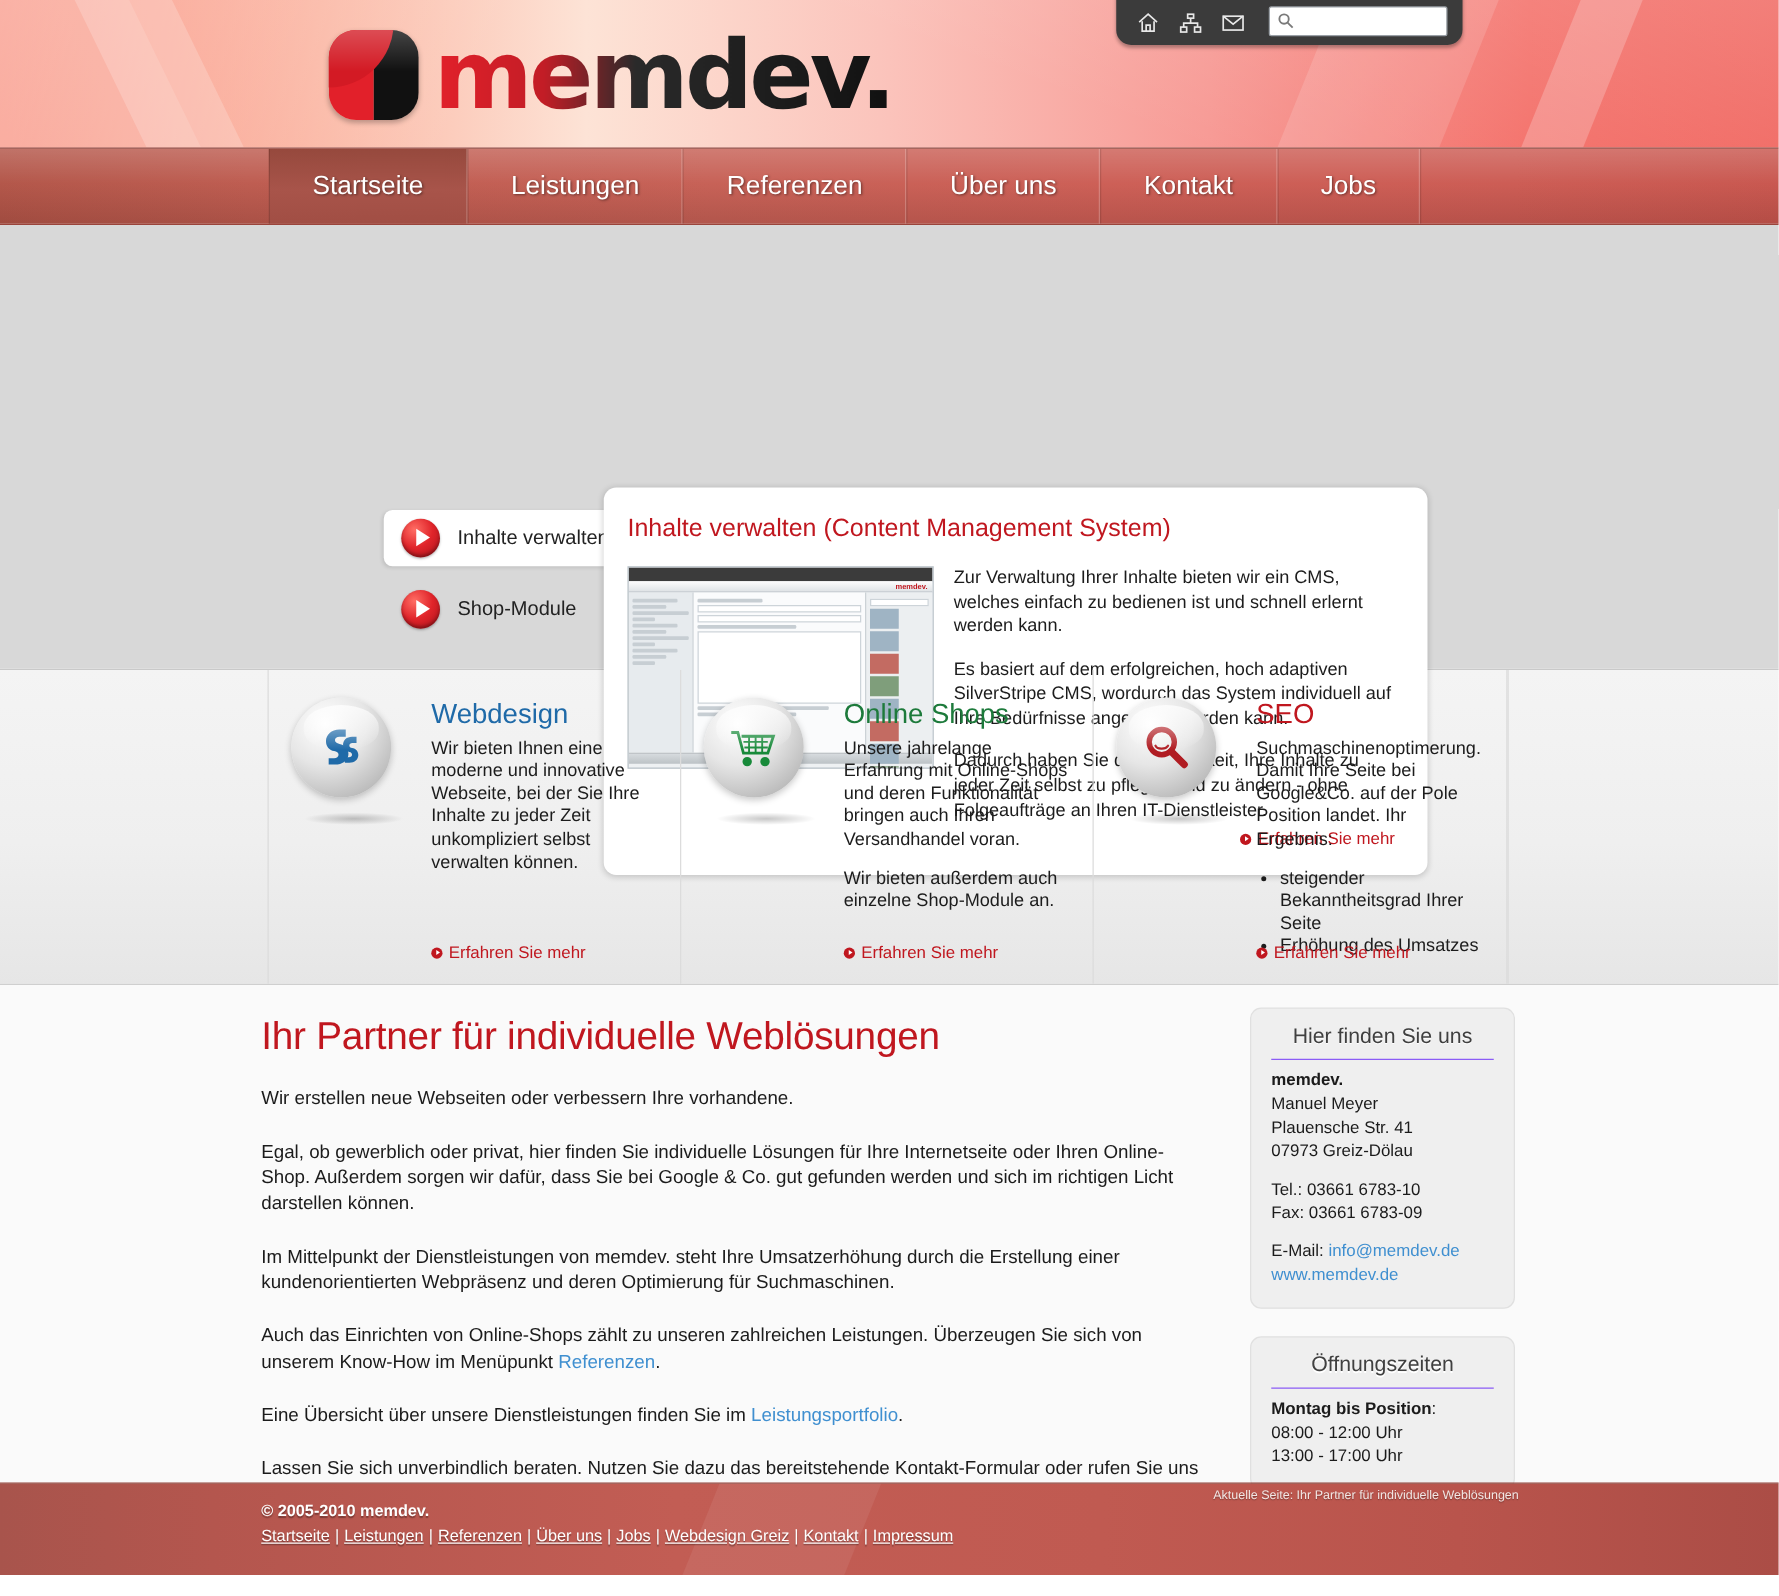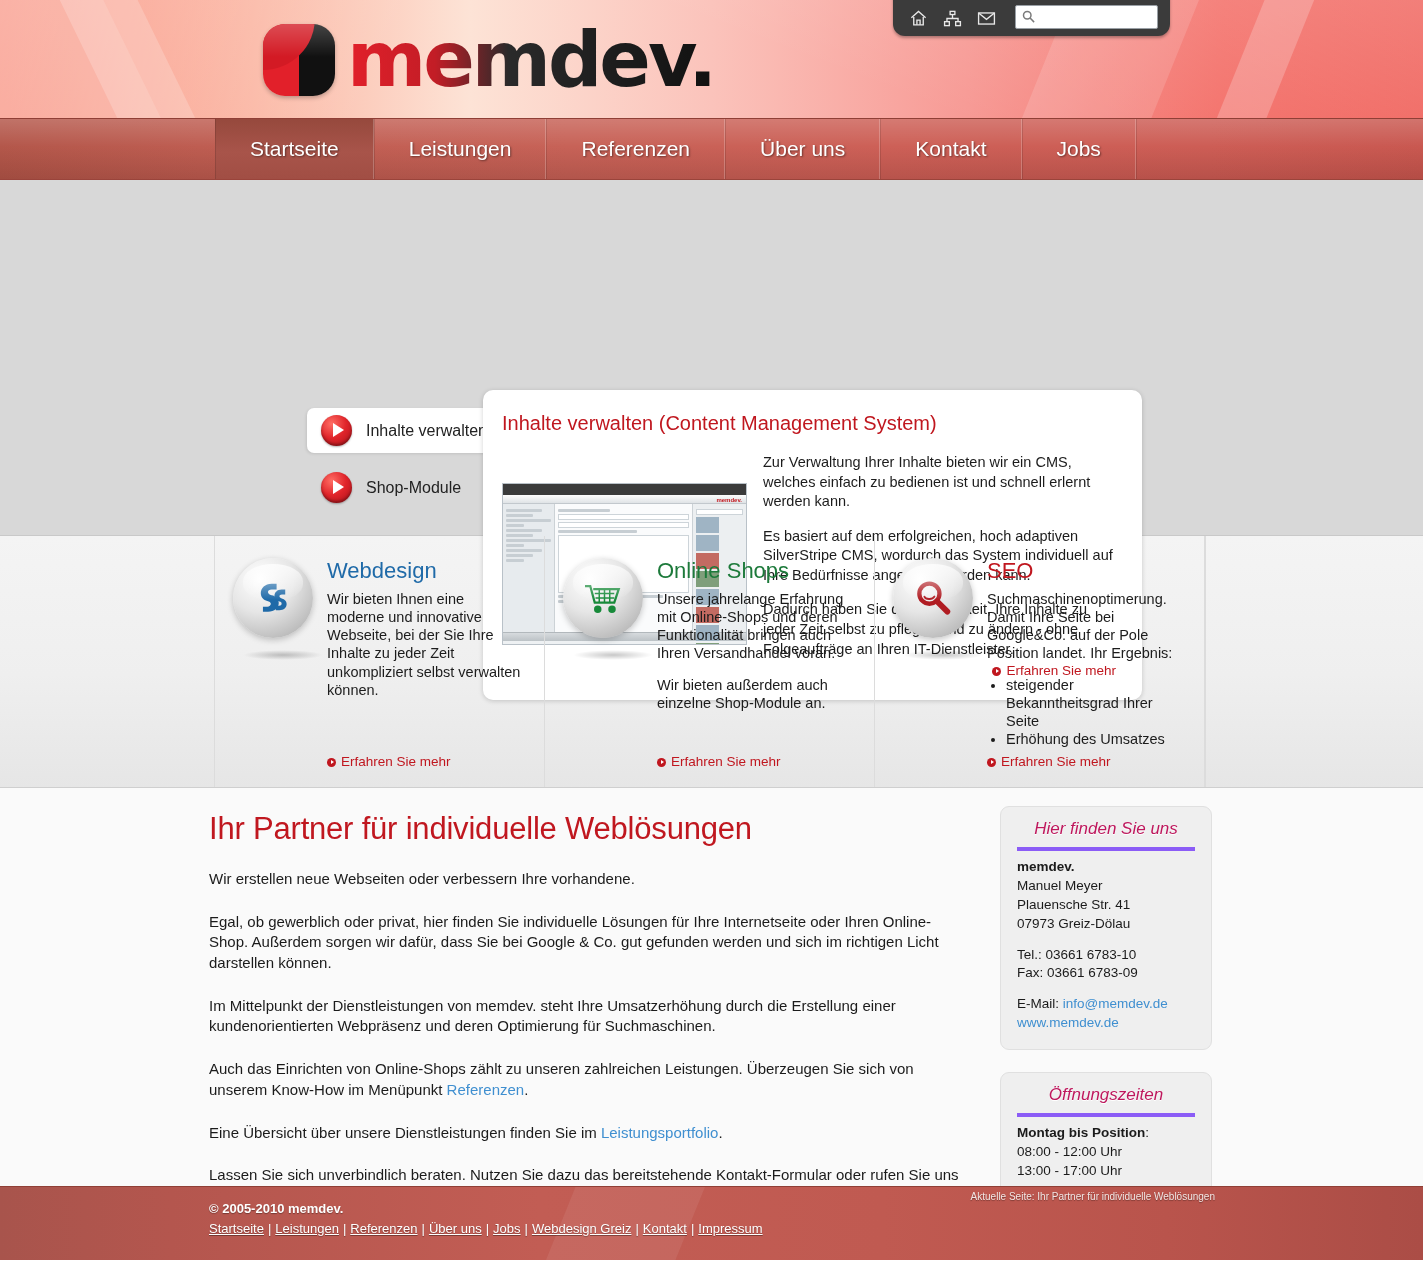--- a/index.html
+++ b/index.html
@@ -92,21 +92,21 @@
     position:relative; }
   .playdot::after { content:""; position:absolute; left:12px; top:8px;
     border-left:11px solid #fff; border-top:7px solid transparent; border-bottom:7px solid transparent; }
 
   .panel {
     position:absolute; left:483px; top:210px; width:659px; height:310px;
     background:#fff; border-radius:10px; box-shadow:0 1px 5px rgba(0,0,0,.18);
     padding:22px 24px 0 19px;
   }
   .panel-title { color:#c0171f; font-size:20px; margin:0 0 18px 0; font-weight:400; }
-  .panel-body { display:flex; gap:16px;align-items:center; }
+  .panel-body { display:flex; gap:16px; }
   .shot { width:245px; height:162px; border:1px solid #b9c1c8; flex:0 0 245px; position:relative; overflow:hidden; background:#eef1f3; }
   .shot .s-top { height:11px; background:#3b3b3b; }
   .shot .s-bar { height:9px; background:linear-gradient(180deg,#fdfdfd,#dfe3e6); border-bottom:1px solid #c2c8cd; }
   .shot .s-main { display:flex; height:128px; }
   .shot .s-left { width:52px; background:#e7ebee; border-right:1px solid #ccd2d6; padding:3px; }
   .shot .s-center { flex:1; background:#fafbfc; padding:3px; }
   .shot .s-right { width:54px; background:#eceff1; border-left:1px solid #ccd2d6; padding:3px; }
   .shot .ln { height:3px; background:#c7ced3; margin:2px 0; border-radius:1px; }
   .shot .ln.w60 { width:60%; } .shot .ln.w80 { width:80%; } .shot .ln.w40 { width:40%; }
   .shot .fld { height:6px; background:#fff; border:1px solid #cdd4d9; margin:2px 0; }
@@ -127,21 +127,21 @@
   .panel .more { position:absolute; right:26px; bottom:22px; }
 
   
   .cols {
     height:253px; display:flex;
     background:linear-gradient(180deg,#f4f4f4 0%, #efefef 55%, #e6e6e6 100%);
     border-top:1px solid #c9c9c9; border-bottom:1px solid #cfcfcf;
   }
   .cols .pad { flex:0 0 215px; border-right:1px solid #dcdcdc; }
   .cols .pad.right { flex:1; border-right:none; border-left:1px solid #dcdcdc; }
-  .col { flex:0 0 330px; border-right:1px solid #dcdcdc; padding:22px 20px 0 18px; display:flex; gap:14px; position:relative; }
+  .col { flex:0 0 330px; border-right:1px solid #dcdcdc; padding:22px 20px 0 18px; display:flex; gap:32px; position:relative; }
   .orb { width:80px; height:80px; border-radius:50%; flex:0 0 80px; position:relative;
     background:radial-gradient(circle at 34% 26%, #ffffff 0%, #e6e6e6 42%, #bdbdbd 78%, #9c9c9c 100%);
     box-shadow:0 2px 6px rgba(0,0,0,.22);
     display:flex; align-items:center; justify-content:center; }
   .orb::after { content:""; position:absolute; left:12%; top:8%; width:76%; height:44%;
     border-radius:50% 50% 45% 45%; background:linear-gradient(180deg,rgba(255,255,255,.75),rgba(255,255,255,0)); }
   .orb-shadow { position:absolute; left:10px; top:92px; width:80px; height:10px; border-radius:50%;
     background:radial-gradient(ellipse at center, rgba(0,0,0,.22), rgba(0,0,0,0) 70%); }
   .col-body { flex:1; }
   .col h3 { margin:0 0 6px 0; font-size:22px; font-weight:400; }
@@ -154,22 +154,22 @@
   
   .main { display:flex; background:#fafafa; height:398px; }
   .main .gutter { flex:0 0 209px; }
   .content { flex:0 0 752px; padding-top:23px; }
   .content h1 { margin:0 0 22px 0; font-size:31px; color:#c0171f; font-weight:400;
     font-family:"Liberation Sans Narrow","Liberation Sans", sans-serif; letter-spacing:-.2px; }
   .content p { margin:0 0 22px 0; font-size:15px; line-height:1.38; color:#1b1b1b; }
   .content a { color:#3f8fd0; text-decoration:none; }
   .aside { flex:1; padding:18px 0 0 39px; }
   .box { width:212px; background:#efefef; border:1px solid #e0e0e0; border-radius:9px; padding:12px 16px 16px; margin-bottom:22px; }
-  .box h4 { margin:0 0 7px 0; text-align:center; font-size:17px; font-weight:400; color:#be185d;
-    text-shadow:0 1px 0 #fff; border-bottom:4px solid #8b5cf6; padding-bottom:8px;font-style:italic; }
+  .box h4 { margin:0 0 7px 0; text-align:center; font-size:17px; font-weight:400; color:#404040;
+    text-shadow:0 1px 0 #fff; border-bottom:1px solid #8b5cf6; padding-bottom:8px; }
   .box .line { font-size:13.5px; line-height:1.4; color:#1b1b1b; }
   .box .line b { font-weight:700; }
   .box .gap { height:12px; }
   .box a { color:#3f8fd0; text-decoration:none; }
 
   
   .footer { height:74px; position:relative;
     background:linear-gradient(90deg,#a8544c 0%, #b4564e 12%, #c25d54 38%, #c05a51 62%, #b9544c 82%, #ab4d46 100%);
     border-top:1px solid #8f3f36; overflow:hidden; }
   .footer .fstreak { position:absolute; left:560px; top:-40px; width:120px; height:180px;

